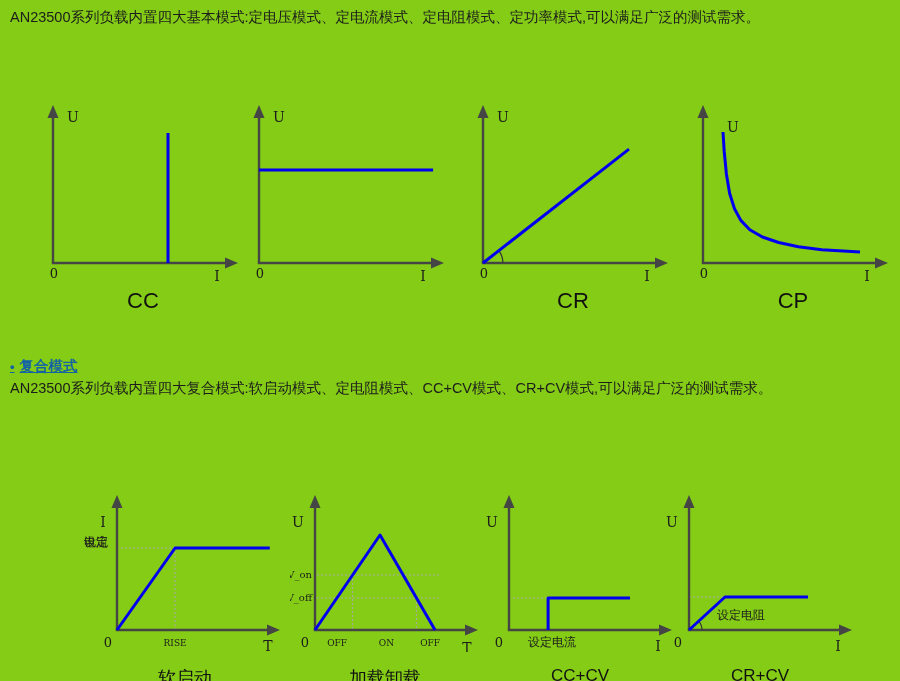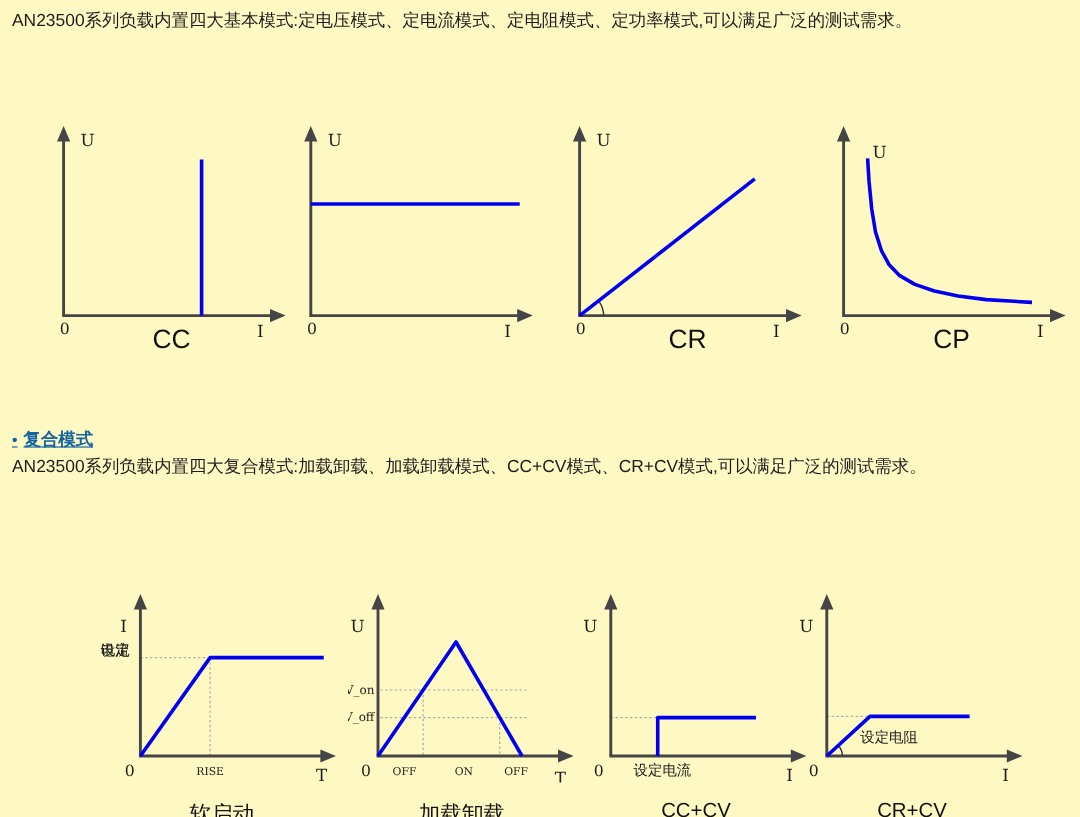--- a/index.html
+++ b/index.html
@@ -1,26 +1,26 @@
 <!DOCTYPE html>
 <html><head>
 <meta charset="utf-8">
 <style>
   html,body{margin:0;padding:0;background:#fff;}
-  .page{position:relative;width:900px;height:681px;background:#fef9c3;overflow:hidden;
+  .page{position:relative;width:900px;height:681px;background:#84cc16;overflow:hidden;
         font-family:"Liberation Sans",sans-serif;}
   .intro{position:absolute;left:10px;font-size:14.5px;color:#1c1c1c;white-space:nowrap;}
   #intro1{top:8px;}
   #intro2{top:379px;}
   .section-head{position:absolute;left:10px;top:357px;font-size:14.5px;font-weight:bold;color:#1464A5;text-decoration:underline;}
   .section-head .bullet{font-size:13px;margin-right:5px;}
   .fig{position:absolute;}
   .fig svg{display:block;}
   .gtitle{position:absolute;left:0;width:100%;text-align:center;color:#111;}
-  .row1 .gtitle{top:170px;font-size:22px;font-family:"Liberation Sans",sans-serif;}
+  .row1 .gtitle{top:188px;font-size:22px;font-family:"Liberation Sans",sans-serif;}
   .row2 .gtitle{top:166px;font-size:18px;font-family:"Liberation Sans",sans-serif;margin-top:12px;}
   .row2.t-serif .gtitle{font-size:17px;font-family:Liberation Sans, sans-serif;}
   
   text{fill:#1c1c1c;}
   .ax{font:14px "DejaVu Serif",serif;}
   .o0{font:13px "DejaVu Serif",serif;}
   .tick{font:9px "DejaVu Serif",serif;}
   .ysl{font:10px "DejaVu Serif",serif;}
   .cn{font:12px "Liberation Sans",sans-serif;}
 </style>
@@ -99,21 +99,21 @@
           <text x="45" y="32" text-anchor="middle" class="ax">U</text>
           <text x="179" y="181" text-anchor="middle" class="ax">I</text>
           <text x="16" y="178" text-anchor="middle" class="o0">0</text>
         </g>
       </svg>
     <div class="gtitle">CP</div>
   </div>
 
   <div class="section-head"><span class="bullet">•</span><span>复合模式</span></div>
 
-  <div id="intro2" class="intro">AN23500系列负载内置四大复合模式:加载卸载、加载卸载模式、CC+CV模式、CR+CV模式,可以满足广泛的测试需求。</div>
+  <div id="intro2" class="intro">AN23500系列负载内置四大复合模式:软启动模式、定电阻模式、CC+CV模式、CR+CV模式,可以满足广泛的测试需求。</div>
 
   <div class="fig row2" style="left:80px;top:488px;width:210px;height:190px;">
     <svg width="210" height="164">
         <g>
           <polyline points="37.0,60.0 95.1,60.0" fill="none" stroke="#aaaaaa" stroke-width="1" stroke-dasharray="2 2"></polyline>
           <polyline points="95.1,60.0 95.1,142.0" fill="none" stroke="#aaaaaa" stroke-width="1" stroke-dasharray="2 2"></polyline>
         </g>
         <g>
           <line x1="37" y1="142" x2="37" y2="18" stroke="#454545" stroke-width="2.4"></line>
           <line x1="35.8" y1="142" x2="189" y2="142" stroke="#454545" stroke-width="2.4"></line>

